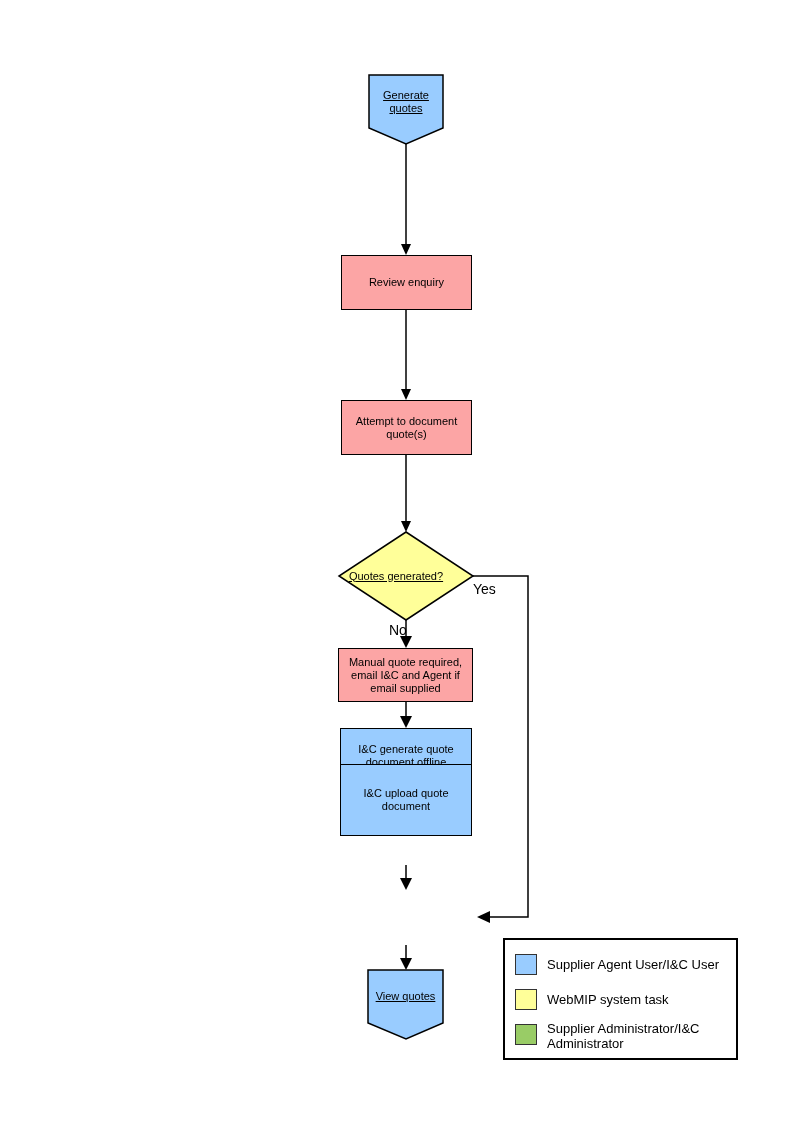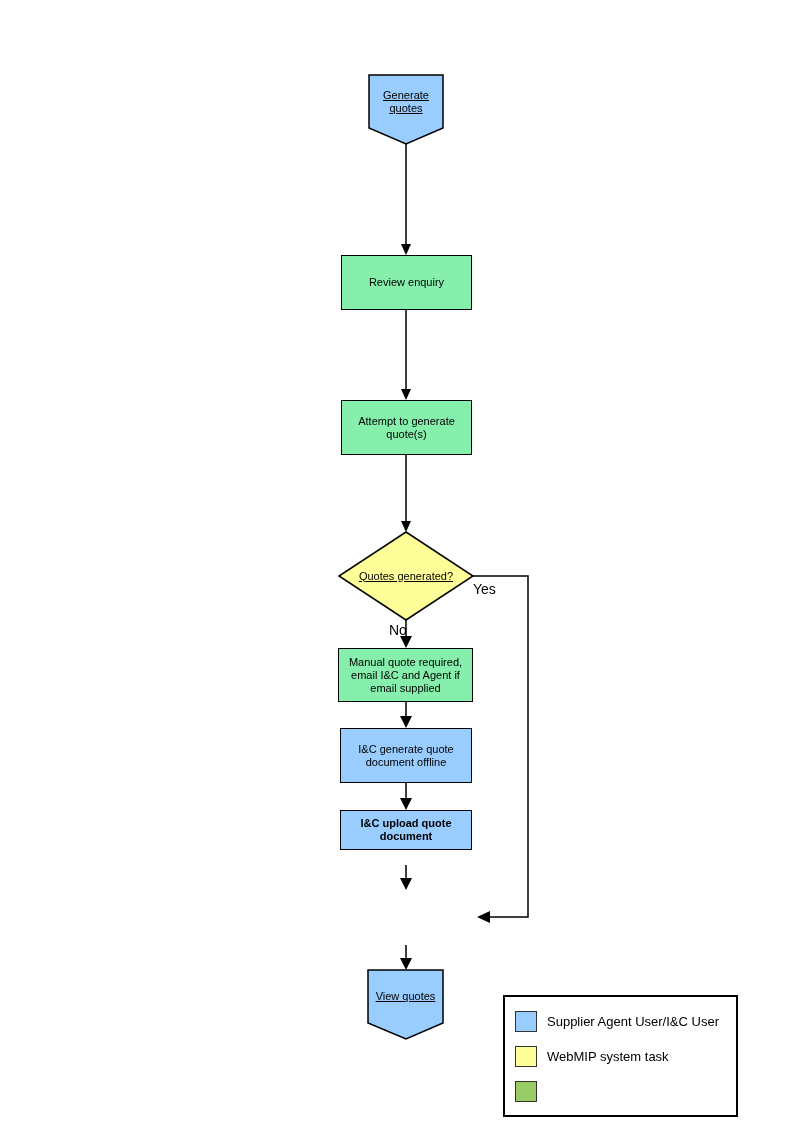--- a/index.html
+++ b/index.html
@@ -30,34 +30,34 @@
     position: absolute;
     display: flex;
     align-items: center;
     justify-content: center;
     text-align: center;
     font-size: 11px;
     line-height: 13px;
     border: 1.5px solid #000000;
     padding: 1px 2px;
   }
-  .fill-yellow { background: #86efac; }
+  .fill-yellow { background: #fca5a5; }
   .fill-blue   { background: #99CCFF; }
 
   .branch-label {
     position: absolute;
     font-size: 14px;
     line-height: 24px;
     color: #000000;
   }
 
   #legend {
     position: absolute;
     left: 503px;
-    top: 995px;
+    top: 938px;
     width: 235px;
     height: 122px;
     border: 2px solid #000000;
     background: #ffffff;
   }
   .legend-swatch {
     position: absolute;
     left: 10px;
     width: 22px;
     height: 21px;
@@ -111,42 +111,43 @@
 
     <line x1="406" y1="945" x2="406" y2="959" stroke="#000000" stroke-width="1.5"></line>
     <polygon points="406,970 400,958 412,958" fill="#000000"></polygon>
 
     <polyline points="473,576 528,576 528,917 489,917" fill="none" stroke="#000000" stroke-width="1.5"></polyline>
     <polygon points="477,917 490,911 490,923" fill="#000000"></polygon>
   </svg>
 
   <div class="node-label" style="left:369px; top:75px; width:74px; height:53px;">Generate quotes</div>
 
-  <div class="node-label" style="left:346px; top:556px; width:120px; height:40px;">Quotes generated?</div>
+  <div class="node-label" style="left:336px; top:556px; width:120px; height:40px;">Quotes generated?</div>
 
   <div class="node-label" style="left:368px; top:970px; width:75px; height:53px;">View quotes</div>
 
   <div class="flow-box fill-yellow" style="left:341px; top:255px; width:131px; height:55px;">Review enquiry</div>
 
-  <div class="flow-box fill-yellow" style="left:341px; top:400px; width:131px; height:55px;">Attempt to generate quote(s)</div>
+  <div class="flow-box fill-yellow" style="left:341px; top:400px; width:131px; height:55px;">Attempt to document quote(s)</div>
 
   <div class="flow-box fill-blue" style="left:340px; top:728px; width:132px; height:55px;">I&amp;C generate quote document offline</div>
 
   <div class="flow-box fill-yellow" style="left:338px; top:648px; width:135px; height:54px;">Manual quote required, email I&amp;C and Agent if email supplied</div>
 
-  <div class="flow-box fill-blue" style="left:340px; top:810px; width:132px; height:40px;font-weight:bold;">I&amp;C upload quote document</div>
+  <div class="flow-box fill-blue" style="left:340px; top:764px; width:132px; height:72px;">I&amp;C upload quote document</div>
 
 
   <div class="branch-label" style="left:473px; top:577px;">Yes</div>
 
   <div class="branch-label" style="left:375px; top:618px;margin-left:14px;">No</div>
 
   <div id="legend">
     <div class="legend-swatch swatch-blue" style="top:14px;"></div>
     <div class="legend-label" style="top:14px; height:21px;">Supplier Agent User/I&amp;C User</div>
 
     <div class="legend-swatch swatch-yellow" style="top:49px;"></div>
     <div class="legend-label" style="top:49px; height:21px;">WebMIP system task</div>
 
     <div class="legend-swatch swatch-green" style="top:84px;"></div>
+    <div class="legend-label" style="top:81px; width:175px;">Supplier Administrator/I&amp;C Administrator</div>
   </div>
 
 </div>
 
 </body></html>

